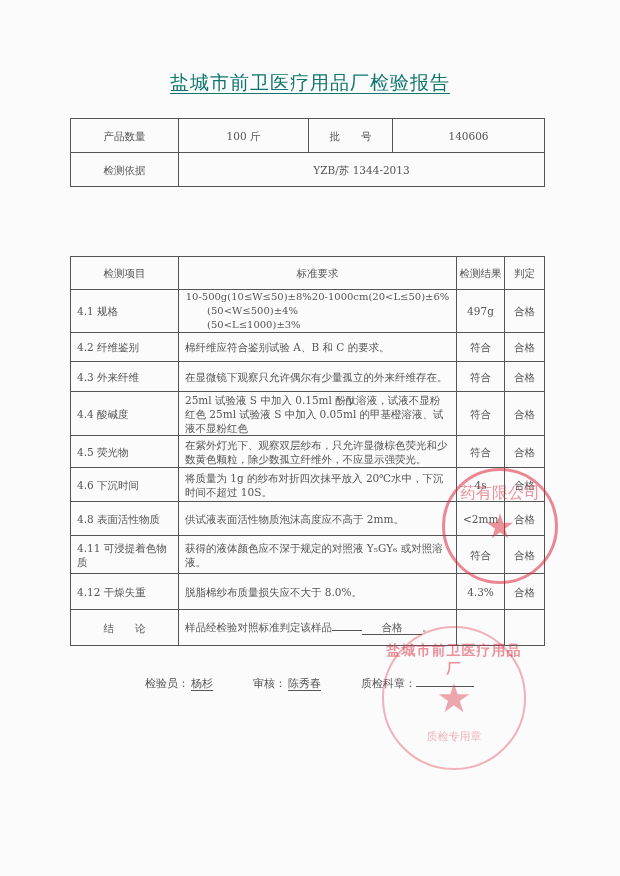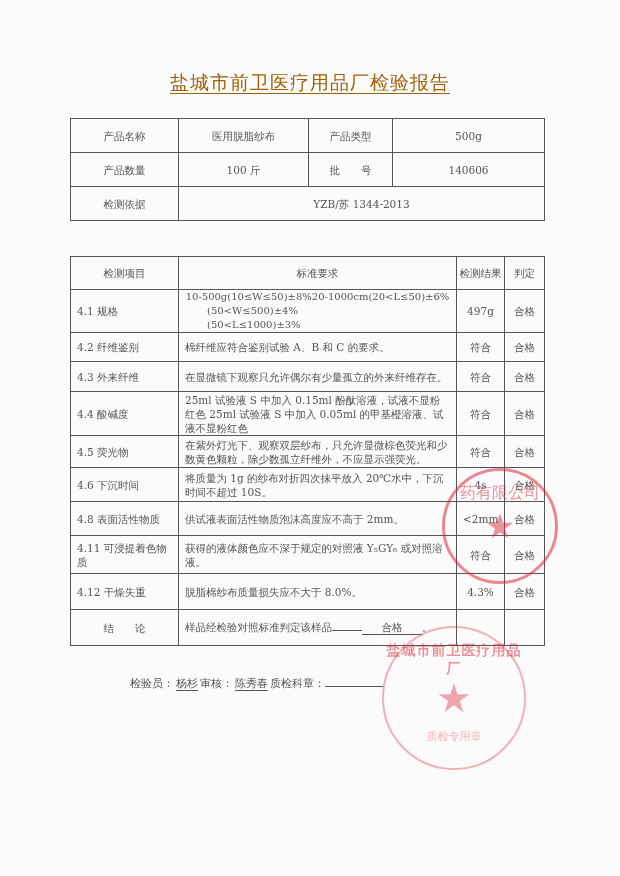--- a/index.html
+++ b/index.html
@@ -3,43 +3,43 @@
 <meta charset="utf-8">
 <style>
   html, body { margin: 0; padding: 0; }
   body {
     width: 620px; height: 876px; background: #fbfbfb; position: relative; overflow: hidden;
     font-family: "DejaVu Serif", "Liberation Serif", serif; color: #555;
   }
   .title {
     position: absolute; left: 0; top: 70px; width: 620px; text-align: center;
     font-family: Liberation Mono, monospace;
-    font-size: 19px; color: #a16207; letter-spacing: 1px;
+    font-size: 19px; color: #0f766e; letter-spacing: 1px;
   }
   .title span { text-decoration: underline; text-underline-offset: 4px; text-decoration-thickness: 1px; }
 
   table {
     position: absolute; border-collapse: collapse; table-layout: fixed;
     font-size: 10.5px; color: #555;
   }
   td { border: 1px solid #555; padding: 0 6px; vertical-align: middle; line-height: 14px; }
   .c { text-align: center; }
   .l { text-align: left; }
 
   #info { left: 70px; top: 118px; width: 474px; }
   #info td { height: 33px; }
   #tests { left: 70px; top: 256px; width: 474px; }
   .std-spec { display: flex; justify-content: center; }
   .std-spec2 { display: flex; justify-content: space-between; padding-left: 22px; flex-direction: column; }
   .blank-line { display: inline-block; border-bottom: 1px solid #555; width: 60px; text-align: center; }
   .blank-pre { display: inline-block; border-bottom: 1px solid #555; width: 30px; }
 
   .signatures {
-    position: absolute; top: 676px; left: 130px; font-size: 11px; color: #555;
-    display: flex; 
+    position: absolute; top: 676px; left: 145px; font-size: 11px; color: #555;
+    display: flex; gap: 38px;
   }
   .sig-val { text-decoration: underline; text-underline-offset: 3px; padding: 0 2px; }
   .sig-blank { display: inline-block; width: 58px; border-bottom: 1px solid #555; }
 
   .stamp {
     position: absolute; border: 3px solid rgba(220, 40, 60, 0.55); border-radius: 50%;
     pointer-events: none;
   }
   .stamp .star {
     position: absolute; left: 50%; top: 50%; transform: translate(-50%, -50%);
@@ -56,26 +56,20 @@
 <div class="title"><span>盐城市前卫医疗用品厂检验报告</span></div>
 
 <table id="info">
   <colgroup>
     <col style="width:108px">
       <col style="width:130px">
       <col style="width:84px">
       <col style="width:152px">
   </colgroup>
   <tbody>
-      <tr>
-    <td class="c">产品名称</td>
-    <td class="c">医用脱脂纱布</td>
-    <td class="c">产品类型</td>
-    <td class="c">500g</td>
-  </tr>
   <tr>
     <td class="c">产品数量</td>
     <td class="c">100 斤</td>
     <td class="c" style="white-space:pre">批　　号</td>
     <td class="c">140606</td>
   </tr>
   <tr>
     <td class="c">检测依据</td>
     <td class="c" colspan="3">YZB/苏 1344-2013</td>
   </tr>

